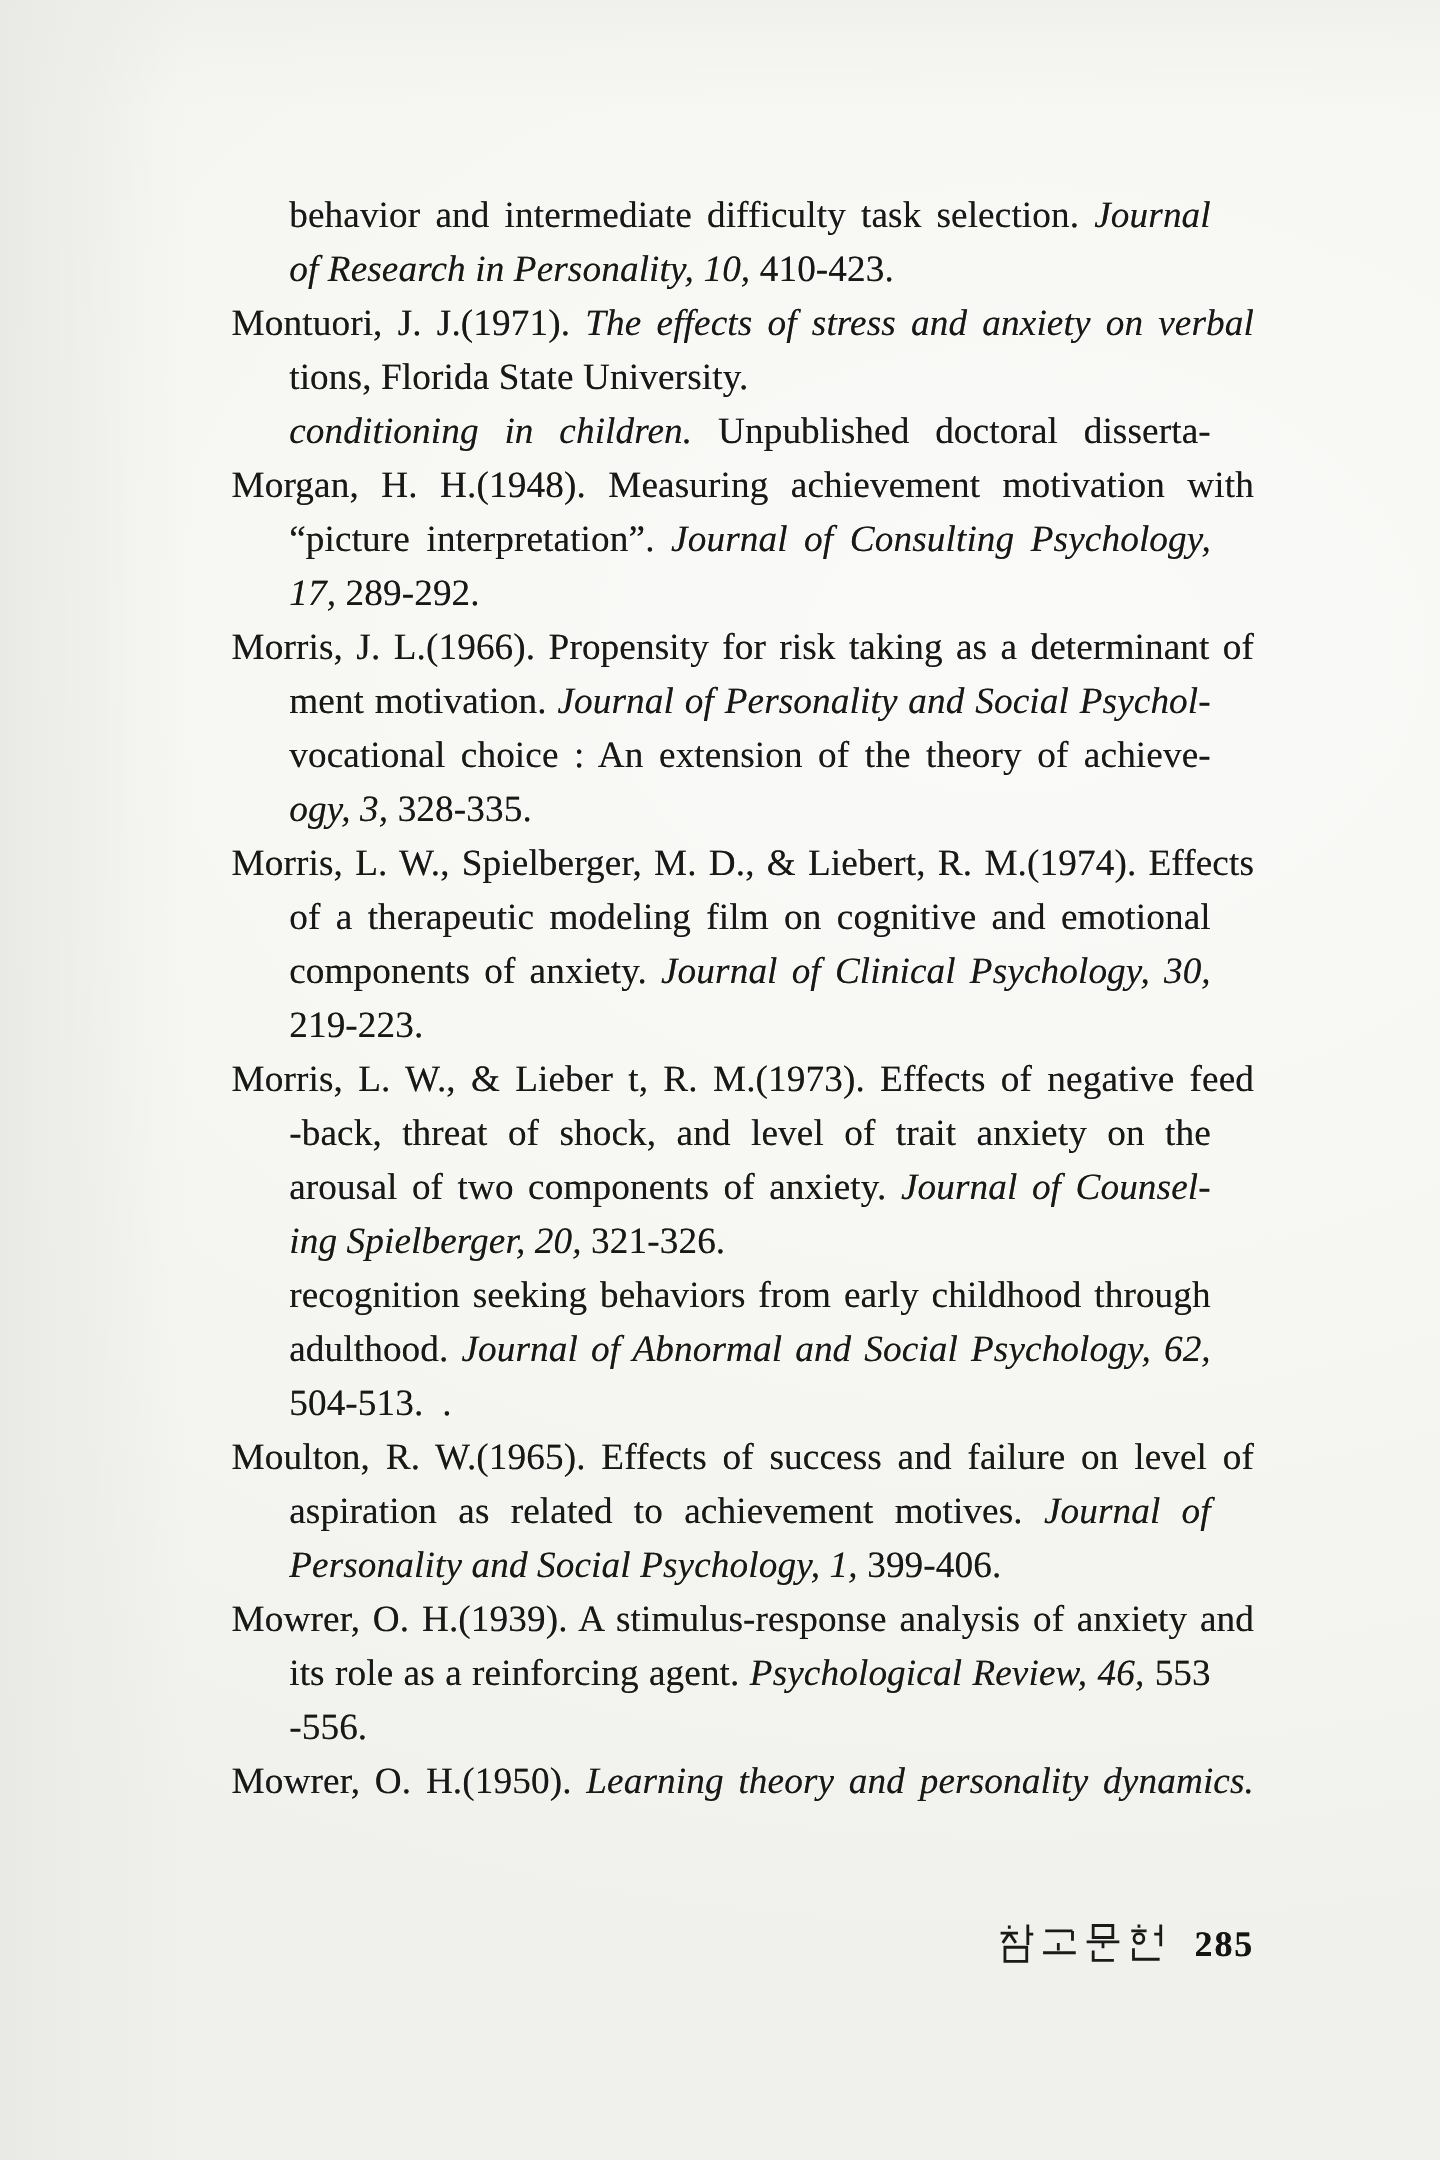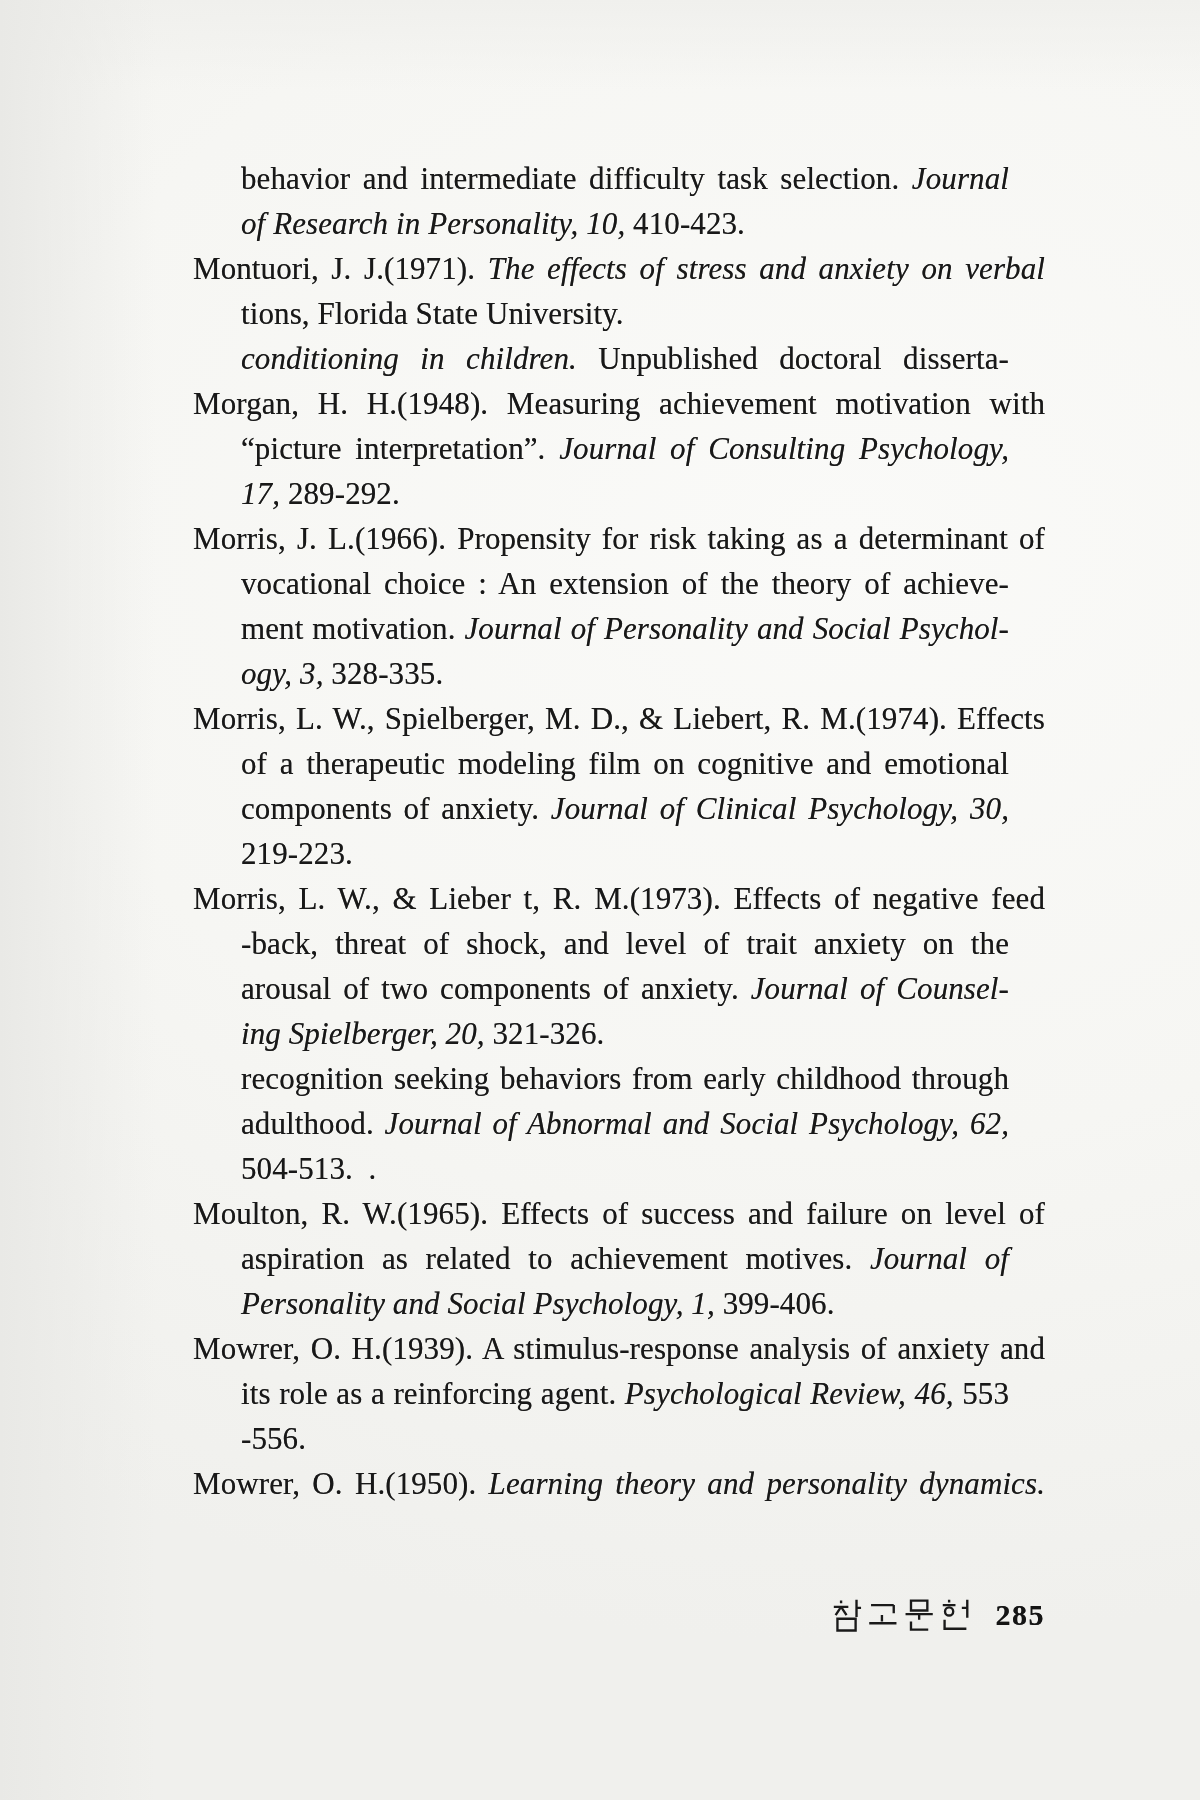--- a/index.html
+++ b/index.html
@@ -33,21 +33,21 @@
     white-space:normal;
     text-align:justify;
     -moz-text-align-last:justify;
     text-align-last:justify;
   }
   .it{font-style:italic;}
   .ro{font-style:normal;}
   .footer{
     position:absolute;
     top:1598px; right:155px;
-    display:flex; align-items:flex-start; gap:26px;
+    display:flex; align-items:flex-end; gap:26px;
     height:40px;
   }
   .footer .k svg{display:block;}
   .footer .pn{
     font-size:30px;
     font-weight:700;
     letter-spacing:1.5px;
     color:#141414;
     text-shadow:0 0 0.4px rgba(20,20,20,0.7);
   }
@@ -67,22 +67,22 @@
         <div class="line cont"><span class="ro">tions, Florida State University.</span></div>
         <div class="line cont fill"><span class="it">conditioning in children. </span><span class="ro">Unpublished doctoral disserta-</span></div>
       </div>
       <div>
         <div class="line hang fill"><span class="ro">Morgan, H. H.(1948). Measuring achievement motivation with</span></div>
         <div class="line cont fill"><span class="ro">“picture interpretation”. </span><span class="it">Journal of Consulting Psychology,</span></div>
         <div class="line cont"><span class="it">17, </span><span class="ro">289-292.</span></div>
       </div>
       <div>
         <div class="line hang fill"><span class="ro">Morris, J. L.(1966). Propensity for risk taking as a determinant of</span></div>
+        <div class="line cont fill"><span class="ro">ment motivation. </span><span class="it">Journal of Personality and Social Psychol-</span></div>
         <div class="line cont fill"><span class="ro">vocational choice : An extension of the theory of achieve-</span></div>
-        <div class="line cont fill"><span class="ro">ment motivation. </span><span class="it">Journal of Personality and Social Psychol-</span></div>
         <div class="line cont"><span class="it">ogy, 3, </span><span class="ro">328-335.</span></div>
       </div>
       <div>
         <div class="line hang fill"><span class="ro">Morris, L. W., Spielberger, M. D., &amp; Liebert, R. M.(1974). Effects</span></div>
         <div class="line cont fill"><span class="ro">of a therapeutic modeling film on cognitive and emotional</span></div>
         <div class="line cont fill"><span class="ro">components of anxiety. </span><span class="it">Journal of Clinical Psychology, 30,</span></div>
         <div class="line cont"><span class="ro">219-223.</span></div>
       </div>
       <div>
         <div class="line hang fill"><span class="ro">Morris, L. W., &amp; Lieber t, R. M.(1973). Effects of negative feed</span></div>

